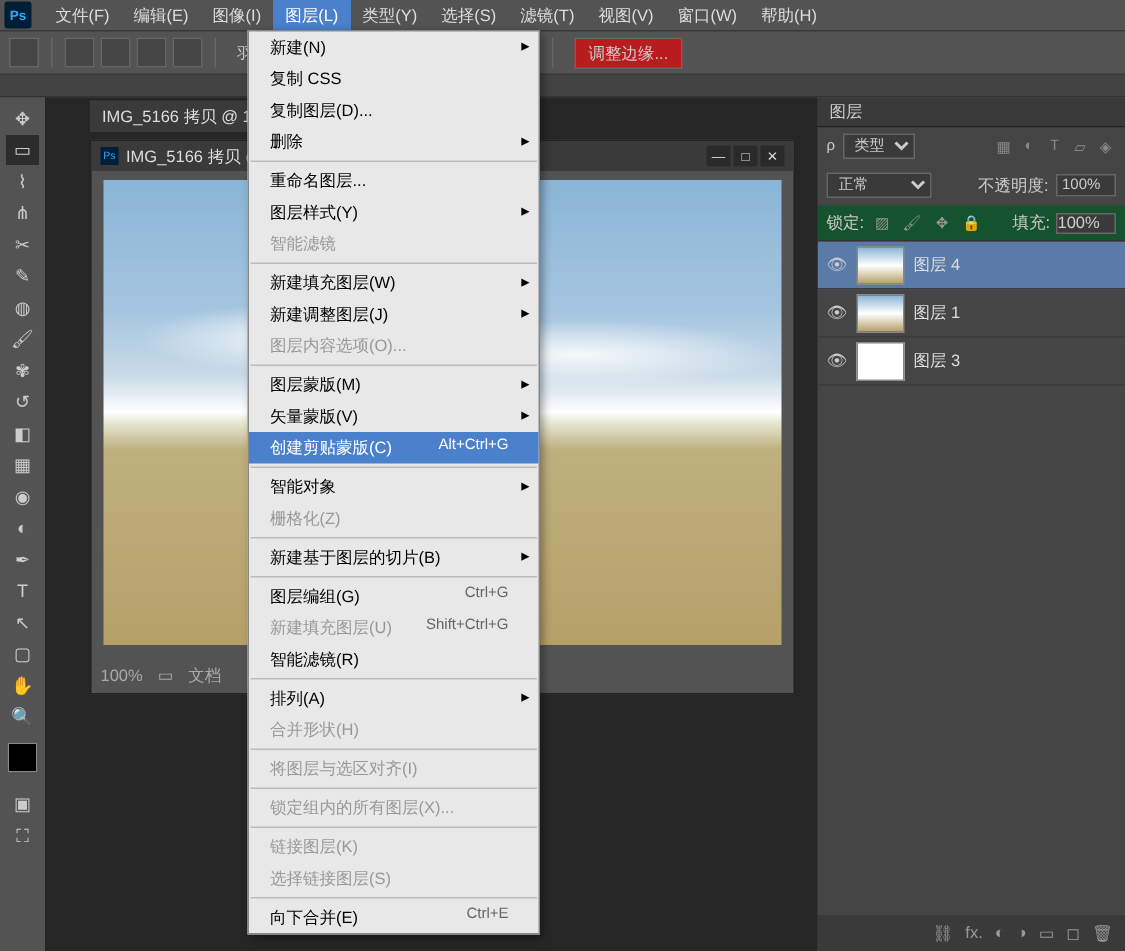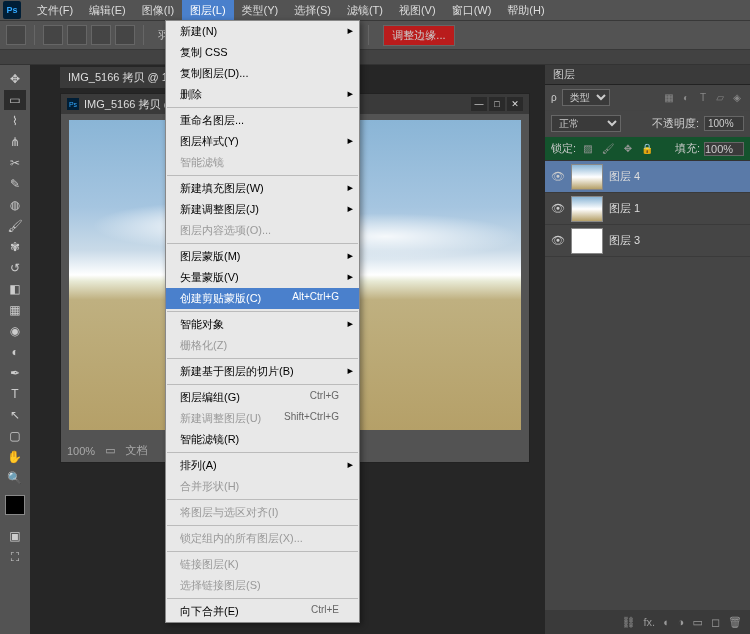--- a/index.html
+++ b/index.html
@@ -253,21 +253,21 @@
     <div class="dd-sep"></div>
     <div class="dd-item arrow">
       <span>新建基于图层的切片(B)</span>
     </div>
     <div class="dd-sep"></div>
     <div class="dd-item">
       <span>图层编组(G)</span>
       <span class="dd-shortcut">Ctrl+G</span>
     </div>
     <div class="dd-item disabled">
-      <span>新建调整图层(U)</span>
+      <span>新建填充图层(U)</span>
       <span class="dd-shortcut">Shift+Ctrl+G</span>
     </div>
     <div class="dd-item">
       <span>智能滤镜(R)</span>
     </div>
     <div class="dd-sep"></div>
     <div class="dd-item arrow">
       <span>排列(A)</span>
     </div>
     <div class="dd-item disabled">

